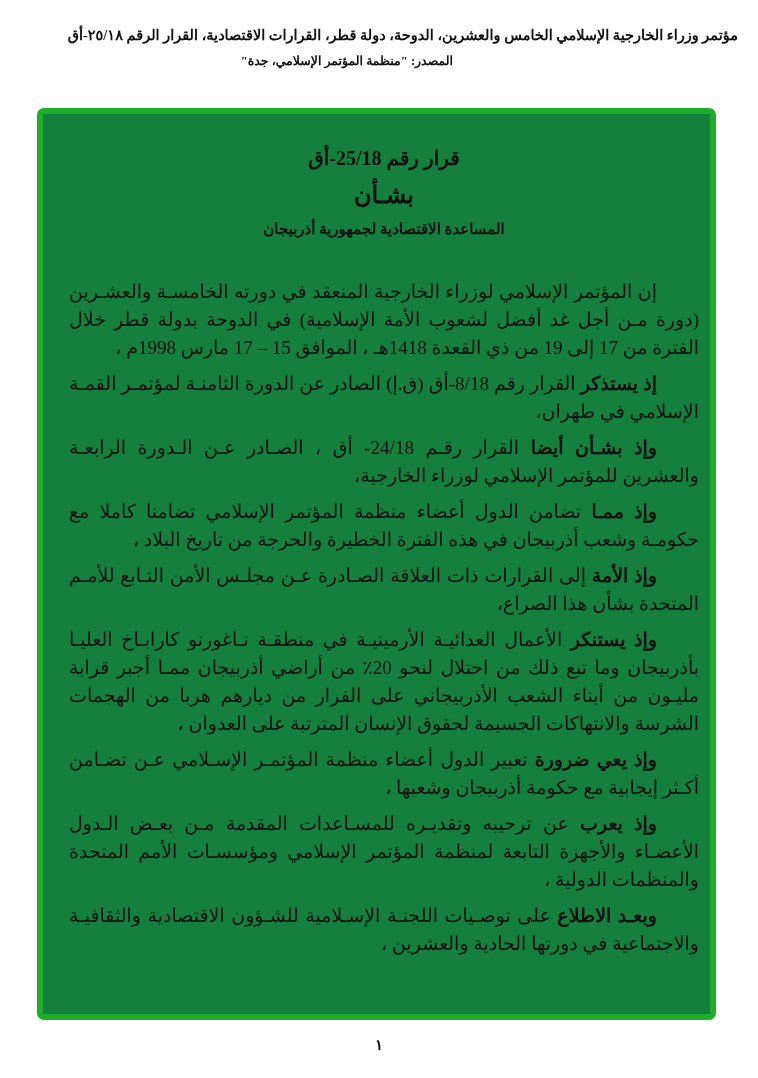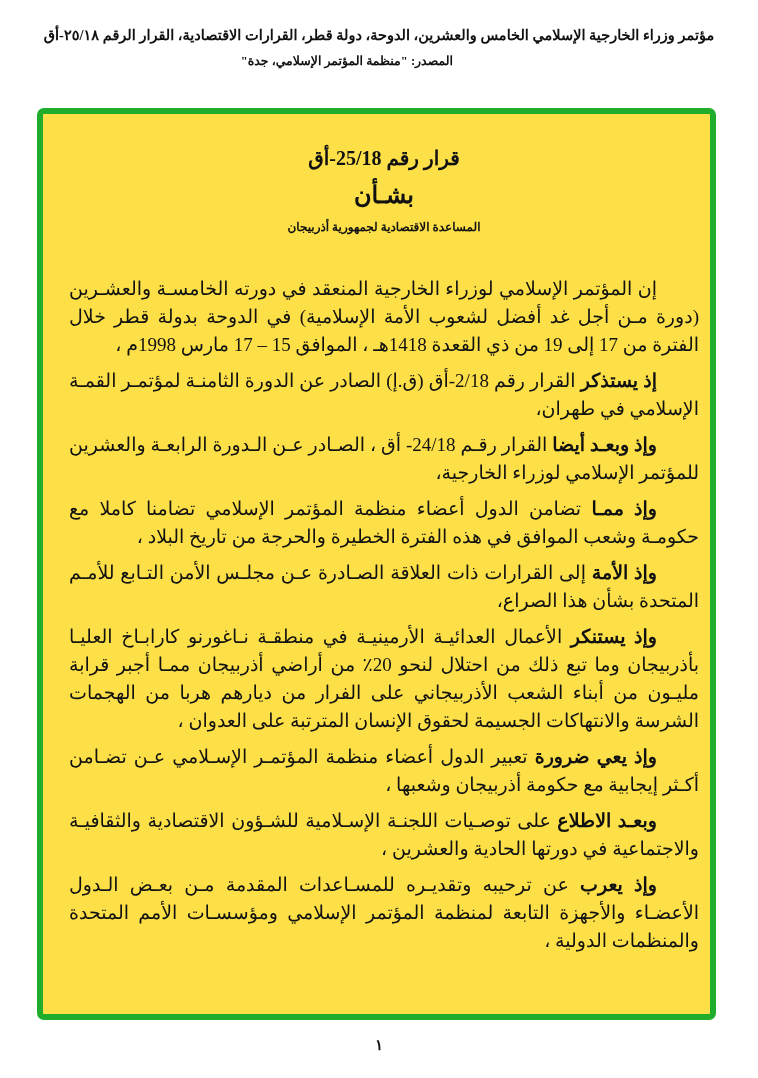--- a/index.html
+++ b/index.html
@@ -20,21 +20,21 @@
   .doc-header {
     position: absolute;
     top: 27px;
     left: 20px;
     right: 20px;
     direction: rtl;
   }
   .doc-header .h-line1 {
     font-size: 14.5px;
     font-weight: bold;
-    text-align: center;
+    text-align: right;
     white-space: nowrap;
     letter-spacing: 0;
   }
   .doc-header .h-line2 {
     margin-top: 9px;
     font-size: 12.5px;
     font-weight: bold;
     text-align: right;
     padding-right: 285px; 
     white-space: nowrap;
@@ -42,34 +42,34 @@
   
   .green-frame {
     position: absolute;
     left: 37px;
     top: 108px;
     width: 679px;
     height: 912px;
     box-sizing: border-box;
     border: 6px solid #1fad2b;
     border-radius: 7px;
-    background: #fde047;
+    background: #15803d;
   }
   .frame-content {
     direction: rtl;
     padding: 32px 11px 0 26px;
   }
   
   .title-block {
     text-align: center;
     font-weight: bold;
   }
   .title-line1 { font-size: 20px; margin: 0 0 11px 0; }
   .title-line2 { font-size: 24px; margin: 0 0 11px 0; }
-  .title-line3 { font-size: 12px; margin: 0 0 40px 0; }
+  .title-line3 { font-size: 15px; margin: 0 0 40px 0; }
   
   .body-text p {
     margin: 0 0 8px 0;
     font-size: 19px;
     line-height: 28px;
     text-align: justify;
     text-indent: 42px;       
   }
   .body-text p .lead {
     font-weight: bold;
@@ -103,35 +103,35 @@
       <div class="title-block">
         <div class="title-line1">قرار رقم 25/18-أق</div>
         <div class="title-line2">بشـأن</div>
         <div class="title-line3">المساعدة الاقتصادية لجمهورية أذربيجان</div>
       </div>
 
       <div class="body-text">
 
         <p><span class="lead"></span> <span>إن المؤتمر الإسلامي لوزراء الخارجية المنعقد في دورته الخامسـة والعشـرين (دورة مـن أجل غد أفضل لشعوب الأمة الإسلامية) في الدوحة بدولة قطر خلال الفترة من 17 إلى 19 من ذي القعدة 1418هـ ، الموافق 15 – 17 مارس 1998م ،</span></p>
 
-        <p><span class="lead">إذ يستذكر</span> <span>القرار رقم 2/18-أق (ق.إ) الصادر عن الدورة الثامنـة لمؤتمـر القمـة الإسلامي في طهران،</span></p>
+        <p><span class="lead">إذ يستذكر</span> <span>القرار رقم 8/18-أق (ق.إ) الصادر عن الدورة الثامنـة لمؤتمـر القمـة الإسلامي في طهران،</span></p>
 
-        <p><span class="lead">وإذ وبعـد أيضا</span> <span>القرار رقـم 24/18- أق ، الصـادر عـن الـدورة الرابعـة والعشرين للمؤتمر الإسلامي لوزراء الخارجية،</span></p>
+        <p><span class="lead">وإذ بشـأن أيضا</span> <span>القرار رقـم 24/18- أق ، الصـادر عـن الـدورة الرابعـة والعشرين للمؤتمر الإسلامي لوزراء الخارجية،</span></p>
 
-        <p><span class="lead">وإذ ممـا</span> <span>تضامن الدول أعضاء منظمة المؤتمر الإسلامي تضامنا كاملا مع حكومـة وشعب الموافق في هذه الفترة الخطيرة والحرجة من تاريخ البلاد ،</span></p>
+        <p><span class="lead">وإذ ممـا</span> <span>تضامن الدول أعضاء منظمة المؤتمر الإسلامي تضامنا كاملا مع حكومـة وشعب أذربيجان في هذه الفترة الخطيرة والحرجة من تاريخ البلاد ،</span></p>
 
         <p><span class="lead">وإذ الأمة</span> <span>إلى القرارات ذات العلاقة الصـادرة عـن مجلـس الأمن التـابع للأمـم المتحدة بشأن هذا الصراع،</span></p>
 
         <p><span class="lead">وإذ يستنكر</span> <span>الأعمال العدائيـة الأرمينيـة في منطقـة نـاغورنو كارابـاخ العليـا بأذربيجان وما تبع ذلك من احتلال لنحو 20٪ من أراضي أذربيجان ممـا أجبر قرابة مليـون من أبناء الشعب الأذربيجاني على الفرار من ديارهم هربا من الهجمات الشرسة والانتهاكات الجسيمة لحقوق الإنسان المترتبة على العدوان ،</span></p>
 
         <p><span class="lead">وإذ يعي ضرورة</span> <span>تعبير الدول أعضاء منظمة المؤتمـر الإسـلامي عـن تضـامن أكـثر إيجابية مع حكومة أذربيجان وشعبها ،</span></p>
 
+        <p><span class="lead">وإذ يعرب</span> <span>عن ترحيبه وتقديـره للمسـاعدات المقدمة مـن بعـض الـدول الأعضـاء والأجهزة التابعة لمنظمة المؤتمر الإسلامي ومؤسسـات الأمم المتحدة والمنظمات الدولية ،</span></p>
+
         <p><span class="lead">وبعـد الاطلاع</span> <span>على توصـيات اللجنـة الإسـلامية للشـؤون الاقتصادية والثقافيـة والاجتماعية في دورتها الحادية والعشرين ،</span></p>
-
-        <p><span class="lead">وإذ يعرب</span> <span>عن ترحيبه وتقديـره للمسـاعدات المقدمة مـن بعـض الـدول الأعضـاء والأجهزة التابعة لمنظمة المؤتمر الإسلامي ومؤسسـات الأمم المتحدة والمنظمات الدولية ،</span></p>
 
       </div>
     </div>
   </div>
 
   <div class="page-number">١</div>
 
 </div>
 
 </body></html>

